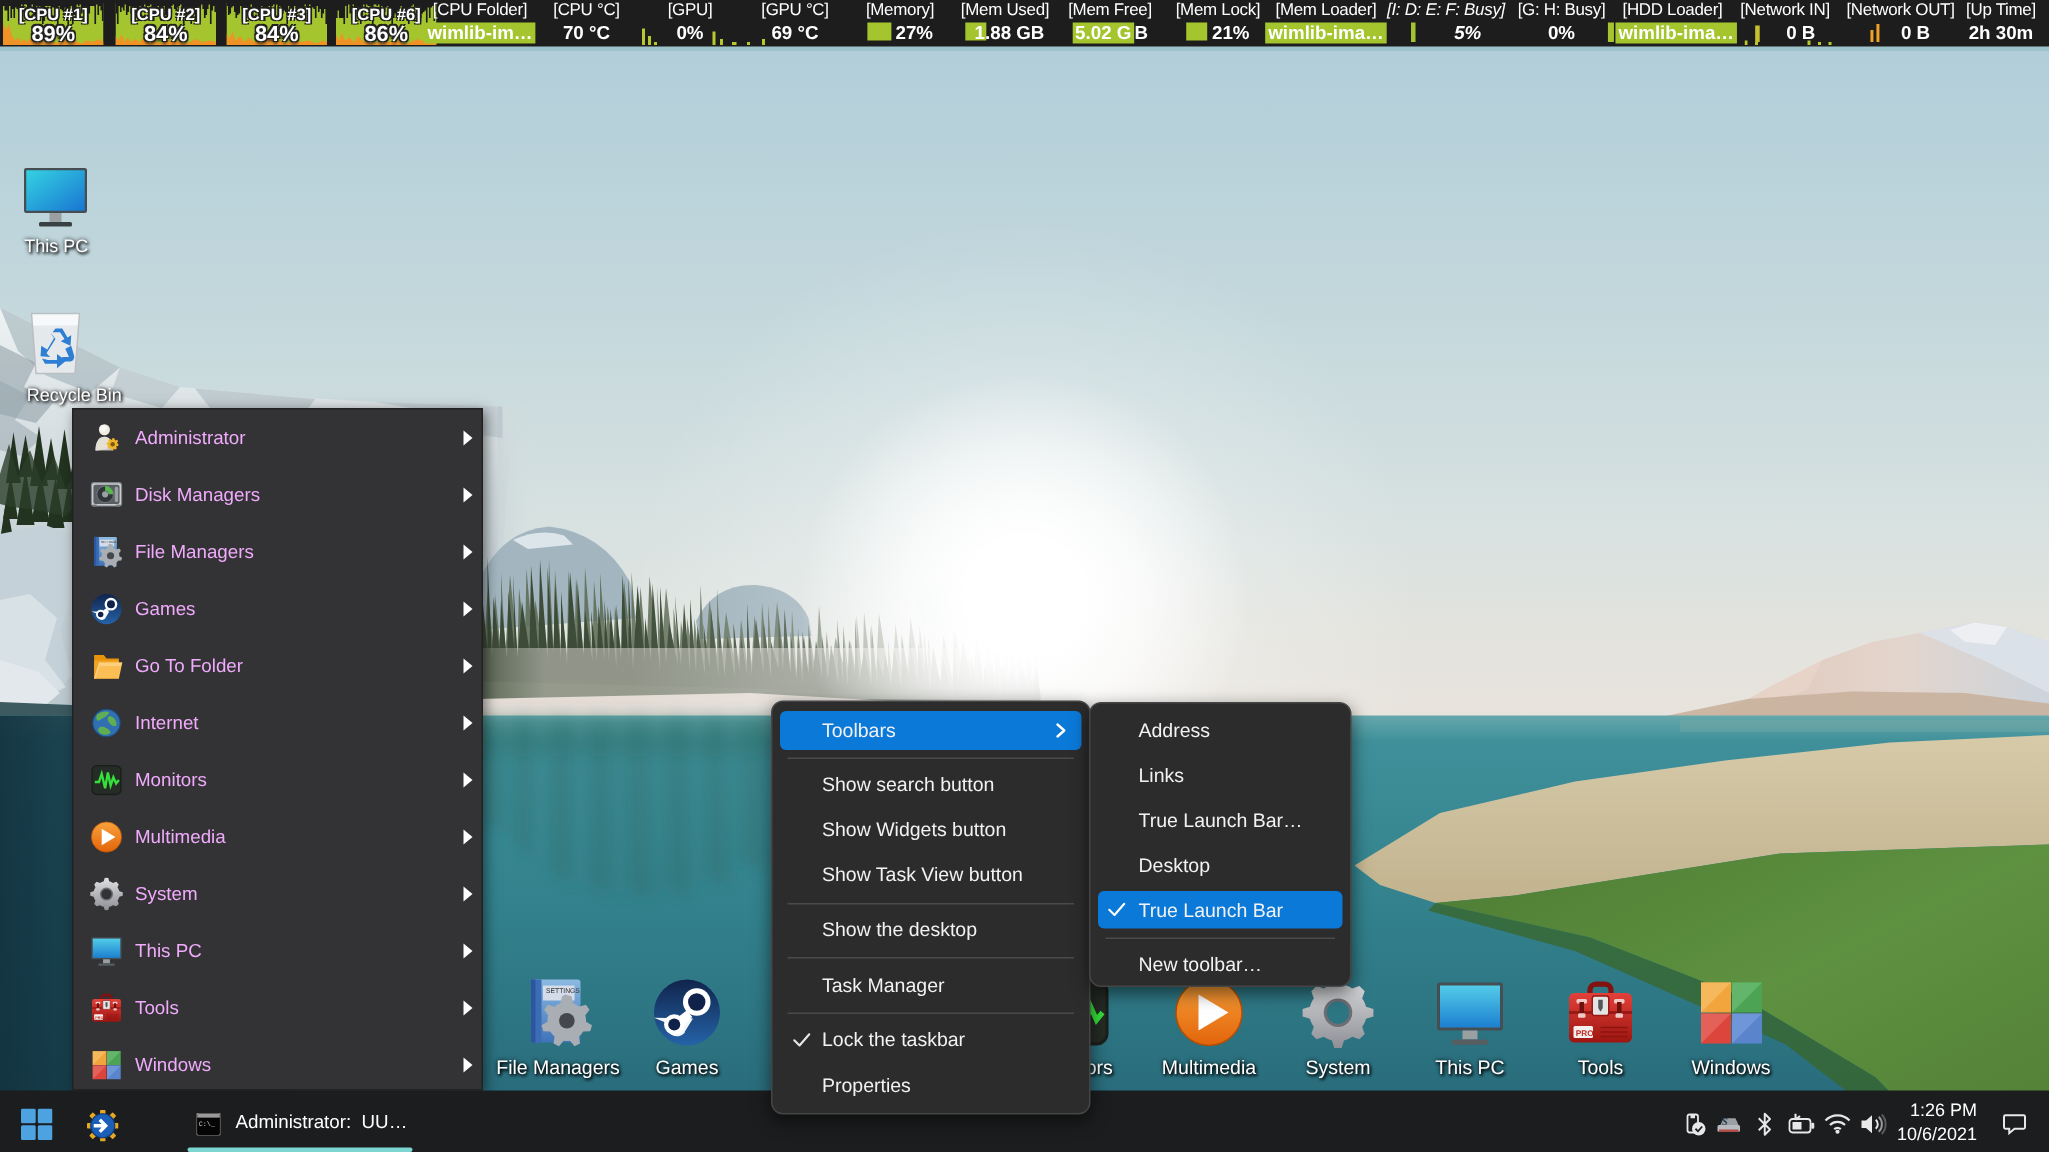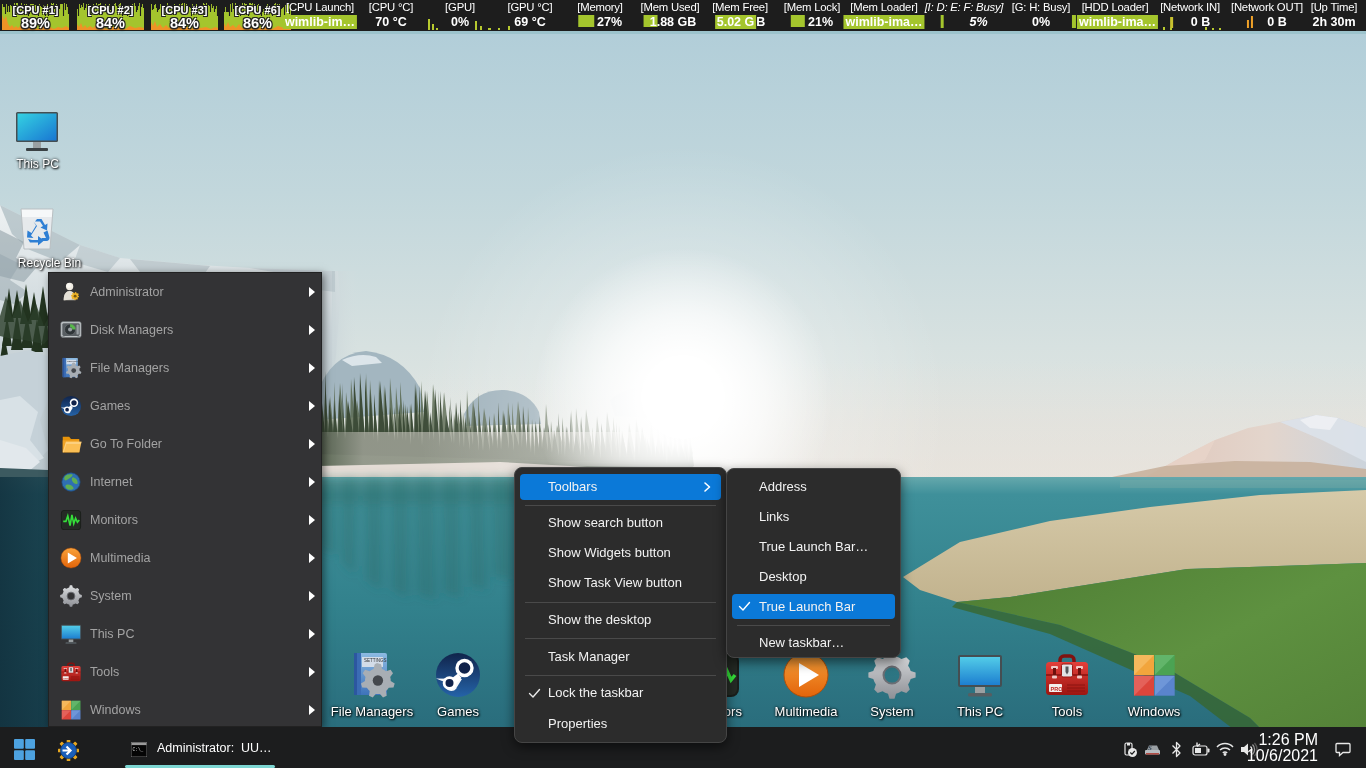--- a/index.html
+++ b/index.html
@@ -26,21 +26,21 @@
 
 
 .launch { position:absolute; width:96px; text-align:center; transform:translateX(-50%); }
 .launch .lic { display:block; margin:0 auto; width:48px; height:48px; }
 .launch .llb { margin-top:5px; color:#fff; font-size:13px; text-shadow:1px 1px 2px #000,0 0 3px #000; }
 
 
 #tlb { position:absolute; left:48px; top:272px; width:274px; height:455px; background:#333335; border:1px solid #222; box-shadow:2px 2px 8px rgba(0,0,0,.5); z-index:40; }
 .tlb-item { position:absolute; left:0; width:272px; height:38px; }
 .tlb-item .mi { position:absolute; left:11px; top:8px; width:22px; height:22px; }
-.tlb-item .mt { position:absolute; left:41px; top:0; line-height:38px; font-size:12.5px; color:#a3a3a3; }
+.tlb-item .mt { position:absolute; left:41px; top:0; line-height:38px; font-size:12.5px; color:#f0abfc; }
 .tlb-item .ar { position:absolute; right:6px; top:14px; width:0; height:0; border-left:6px solid #fff; border-top:5px solid transparent; border-bottom:5px solid transparent; }
 
 
 .cmenu { position:absolute; background:#2c2c2c; border:1px solid #454545; border-radius:8px; box-shadow:0 4px 12px rgba(0,0,0,.55); z-index:60; }
 .cmenu .row { position:absolute; left:5px; width:calc(100% - 10px); color:#f2f2f2; font-size:13px; }
 .cmenu .sep { position:absolute; left:10px; right:10px; height:1px; background:#4a4a4a; }
 .hl { background:#0b79d8; border-radius:4px; color:#fff; }
 
 
 #taskbar { position:absolute; left:0; top:727px; width:1366px; height:41px; background:#1c1d1e; z-index:50; }
@@ -242,21 +242,21 @@
     <svg width="67" height="28" viewBox="0 0 67 28">
       <rect width="67" height="28" fill="#a4c52d"></rect>
       <path d="M0,28 L0,21 L2,25 L4,20 L6,25 L9,23 L12,26 L15,22 L18,26 L22,24 L26,27 L31,24 L36,26 L42,25 L48,27 L54,24 L60,26 L67,25 L67,28 Z" fill="#ef9326"></path>
       <path d="M0.5,0 V10 M1.5,0 V5 M2.5,0 V10 M3.5,0 V10 M4.5,0 V10 M5.5,0 V14 M6.5,0 V2 M7.5,0 V10 M8.5,0 V1 M9.5,0 V7 M10.5,0 V10 M11.5,0 V1 M12.5,0 V8 M13.5,0 V4 M14.5,0 V5 M15.5,0 V3 M16.5,0 V14 M17.5,0 V8 M18.5,0 V1 M19.5,0 V5 M20.5,0 V1 M21.5,0 V2 M22.5,0 V2 M23.5,0 V7 M24.5,0 V14 M25.5,0 V1 M26.5,0 V1 M27.5,0 V2 M28.5,0 V1 M29.5,0 V10 M30.5,0 V2 M31.5,0 V7 M32.5,0 V6 M33.5,0 V3 M34.5,0 V2 M35.5,0 V10 M36.5,0 V4 M37.5,0 V14 M38.5,0 V10 M39.5,0 V7 M40.5,0 V10 M41.5,0 V8 M42.5,0 V4 M43.5,0 V2 M44.5,0 V12 M45.5,0 V8 M46.5,0 V7 M47.5,0 V12 M48.5,0 V14 M49.5,0 V7 M50.5,0 V2 M51.5,0 V1 M52.5,0 V3 M53.5,0 V2 M54.5,0 V7 M55.5,0 V2 M56.5,0 V10 M57.5,0 V7 M58.5,0 V6 M59.5,0 V5 M60.5,0 V14 M61.5,0 V3 M62.5,0 V10 M63.5,0 V3 M64.5,0 V2 M65.5,0 V12 M66.5,0 V6" stroke="#1d1d1d" stroke-width="1.1" fill="none"></path>
     </svg>
     <div class="t1">[CPU #6]</div>
         <div class="t2">86%</div>
   </div>
 
   <div class="sens" style="left:320px;">
-        <div class="lb">[CPU Launch]</div>
+        <div class="lb">[CPU Folder]</div>
         <div class="vl"><span class="gsw" style="padding:0 2px;">wimlib-im…</span></div>
       </div>
   <div class="sens" style="left:391px;">
         <div class="lb">[CPU °C]</div>
         <div class="vl">70 °C</div>
       </div>
   <div class="sens" style="left:460px;">
         <div class="lb">[GPU]</div>
         <div class="vl">0%</div>
       </div>
@@ -643,21 +643,21 @@
   <div class="row" style="top:3px;height:30px;line-height:30px;"><span style="margin-left:27px;">Address</span></div>
   <div class="row" style="top:33px;height:30px;line-height:30px;"><span style="margin-left:27px;">Links</span></div>
   <div class="row" style="top:63px;height:30px;line-height:30px;"><span style="margin-left:27px;">True Launch Bar…</span></div>
   <div class="row" style="top:93px;height:30px;line-height:30px;"><span style="margin-left:27px;">Desktop</span></div>
   <div class="row hl" style="top:125px;height:25px;line-height:25px;">
     <svg style="position:absolute;left:6px;top:6px;" width="13" height="13" viewBox="0 0 13 13">
           <path d="M1.5,6.5 L5,10 L11.5,2.5" stroke="#fff" stroke-width="1.4" fill="none" stroke-linecap="round" stroke-linejoin="round"></path>
         </svg>
     <span style="margin-left:27px;">True Launch Bar</span></div>
   <div class="sep" style="top:156px;"></div>
-  <div class="row" style="top:159px;height:30px;line-height:30px;"><span style="margin-left:27px;">New taskbar…</span></div>
+  <div class="row" style="top:159px;height:30px;line-height:30px;"><span style="margin-left:27px;">New toolbar…</span></div>
 </div>
 
 <div id="taskbar">
 
   <svg class="abs" style="left:14px;top:12px;" width="21" height="21" viewBox="0 0 21 21">
     <rect x="0" y="0" width="9.8" height="9.8" rx="1" fill="#4da2e0"></rect>
     <rect x="11.2" y="0" width="9.8" height="9.8" rx="1" fill="#4da2e0"></rect>
     <rect x="0" y="11.2" width="9.8" height="9.8" rx="1" fill="#4da2e0"></rect>
     <rect x="11.2" y="11.2" width="9.8" height="9.8" rx="1" fill="#4da2e0"></rect>
   </svg>
@@ -713,20 +713,20 @@
     <path d="M6.8,10.8 A3.5,3.5 0 0 1 11.2,10.8" stroke="#e8e8e8" stroke-width="1.5" fill="none"></path>
     <circle cx="9" cy="12.5" r="1.4" fill="#e8e8e8"></circle>
   </svg>
   <svg class="abs" style="left:1240px;top:15px;" width="18" height="15" viewBox="0 0 18 15">
     <path d="M1,5 L4,5 L8,1.5 L8,13.5 L4,10 L1,10 Z" fill="#e8e8e8"></path>
     <path d="M10.5,4.5 A4,4 0 0 1 10.5,10.5" stroke="#e8e8e8" stroke-width="1.3" fill="none"></path>
     <path d="M12.5,2.5 A7,7 0 0 1 12.5,12.5" stroke="#9a9a9a" stroke-width="1.3" fill="none"></path>
     <path d="M14.5,1 A9.5,9.5 0 0 1 14.5,14" stroke="#5a5a5a" stroke-width="1.3" fill="none"></path>
   </svg>
 
-  <div class="abs" style="right:48px;top:5px;width:80px;text-align:right;color:#fff;font-size:16px;line-height:16px;">1:26 PM<br>10/6/2021</div>
+  <div class="abs" style="right:48px;top:5px;width:80px;text-align:right;color:#fff;font-size:12px;line-height:16px;">1:26 PM<br>10/6/2021</div>
 
   <svg class="abs" style="left:1335px;top:15px;" width="16" height="15" viewBox="0 0 16 15">
     <path d="M2,1.5 L14,1.5 Q15,1.5 15,2.5 L15,9.5 Q15,10.5 14,10.5 L8,10.5 L4.5,13.5 L4.5,10.5 L2,10.5 Q1,10.5 1,9.5 L1,2.5 Q1,1.5 2,1.5 Z" fill="none" stroke="#e8e8e8" stroke-width="1.3"></path>
   </svg>
 </div>
 
 </div>
 
 </body></html>

